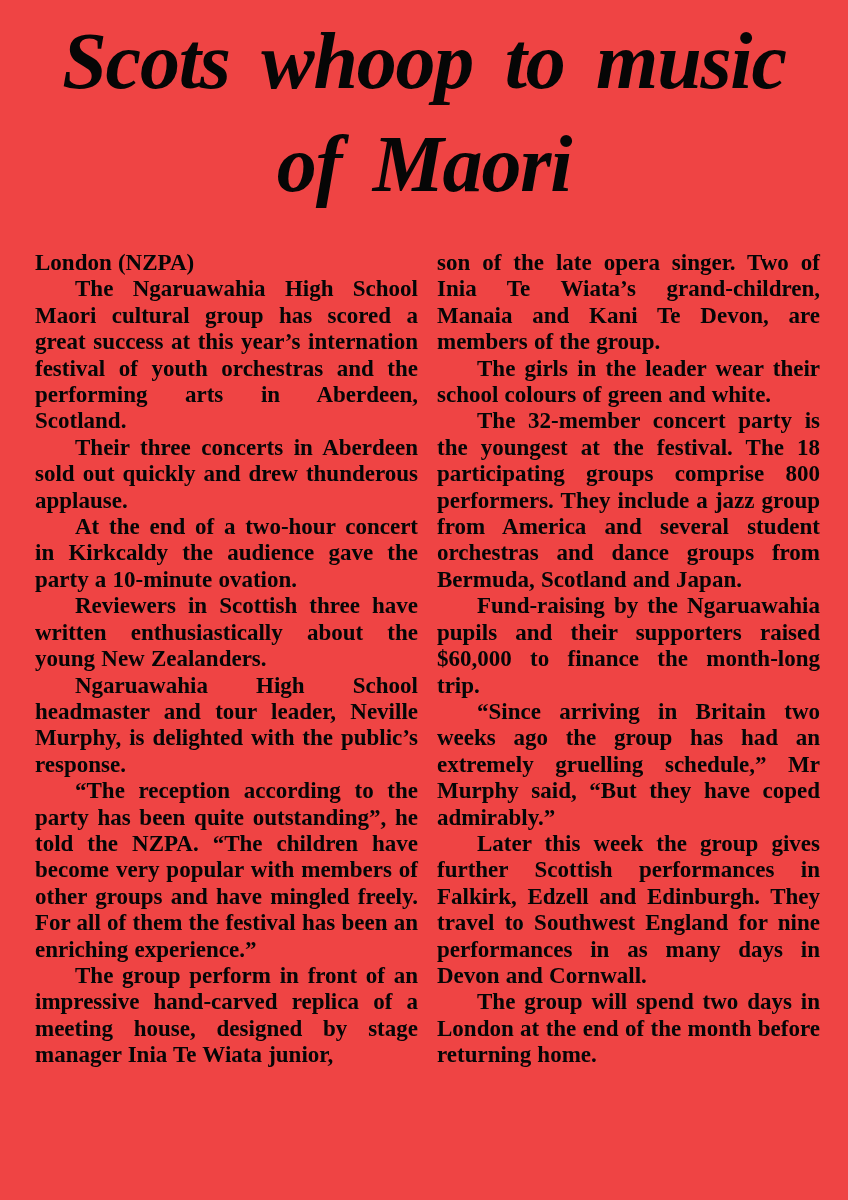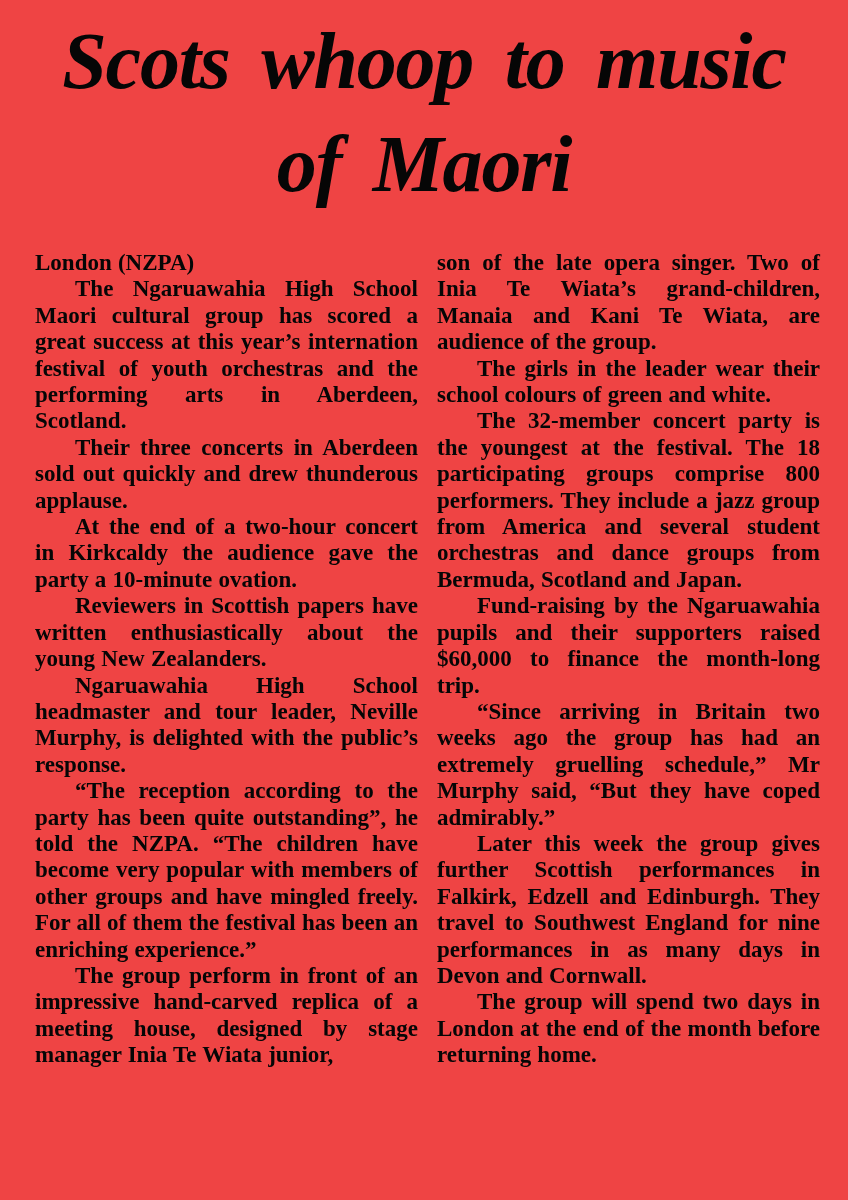--- a/index.html
+++ b/index.html
@@ -63,28 +63,28 @@
     <div class="title-line">of Maori</div>
   </div>
 
   <div class="columns">
 
     <div class="col">
       <p class="flush">London (NZPA)</p>
       <p>The Ngaruawahia High School Maori cultural group has scored a great success at this year’s internation festival of youth orchestras and the performing arts in Aberdeen, Scotland.</p>
       <p>Their three concerts in Aberdeen sold out quickly and drew thunderous applause.</p>
       <p>At the end of a two-hour concert in Kirkcaldy the audience gave the party a 10-minute ovation.</p>
-      <p>Reviewers in Scottish papers have written enthusiastically about the young New Zealanders.</p>
+      <p>Reviewers in Scottish three have written enthusiastically about the young New Zealanders.</p>
       <p>Ngaruawahia High School headmaster and tour leader, Neville Murphy, is delighted with the public’s response.</p>
       <p>“The reception according to the party has been quite outstanding”, he told the NZPA. “The children have become very popular with members of other groups and have mingled freely. For all of them the festival has been an enriching experience.”</p>
       <p>The group perform in front of an impressive hand-carved replica of a meeting house, designed by stage manager Inia Te Wiata junior,</p>
     </div>
 
     <div class="col">
-      <p class="flush">son of the late opera singer. Two of Inia Te Wiata’s grand-children, Manaia and Kani Te Wiata, are audience of the group.</p>
+      <p class="flush">son of the late opera singer. Two of Inia Te Wiata’s grand-children, Manaia and Kani Te Devon, are members of the group.</p>
       <p>The girls in the leader wear their school colours of green and white.</p>
       <p>The 32-member concert party is the youngest at the festival. The 18 participating groups comprise 800 performers. They include a jazz group from America and several student orchestras and dance groups from Bermuda, Scotland and Japan.</p>
       <p>Fund-raising by the Ngaruawahia pupils and their supporters raised $60,000 to finance the month-long trip.</p>
       <p>“Since arriving in Britain two weeks ago the group has had an extremely gruelling schedule,” Mr Murphy said, “But they have coped admirably.”</p>
       <p>Later this week the group gives further Scottish performances in Falkirk, Edzell and Edinburgh. They travel to Southwest England for nine performances in as many days in Devon and Cornwall.</p>
       <p>The group will spend two days in London at the end of the month before returning home.</p>
     </div>
 
   </div>
 

